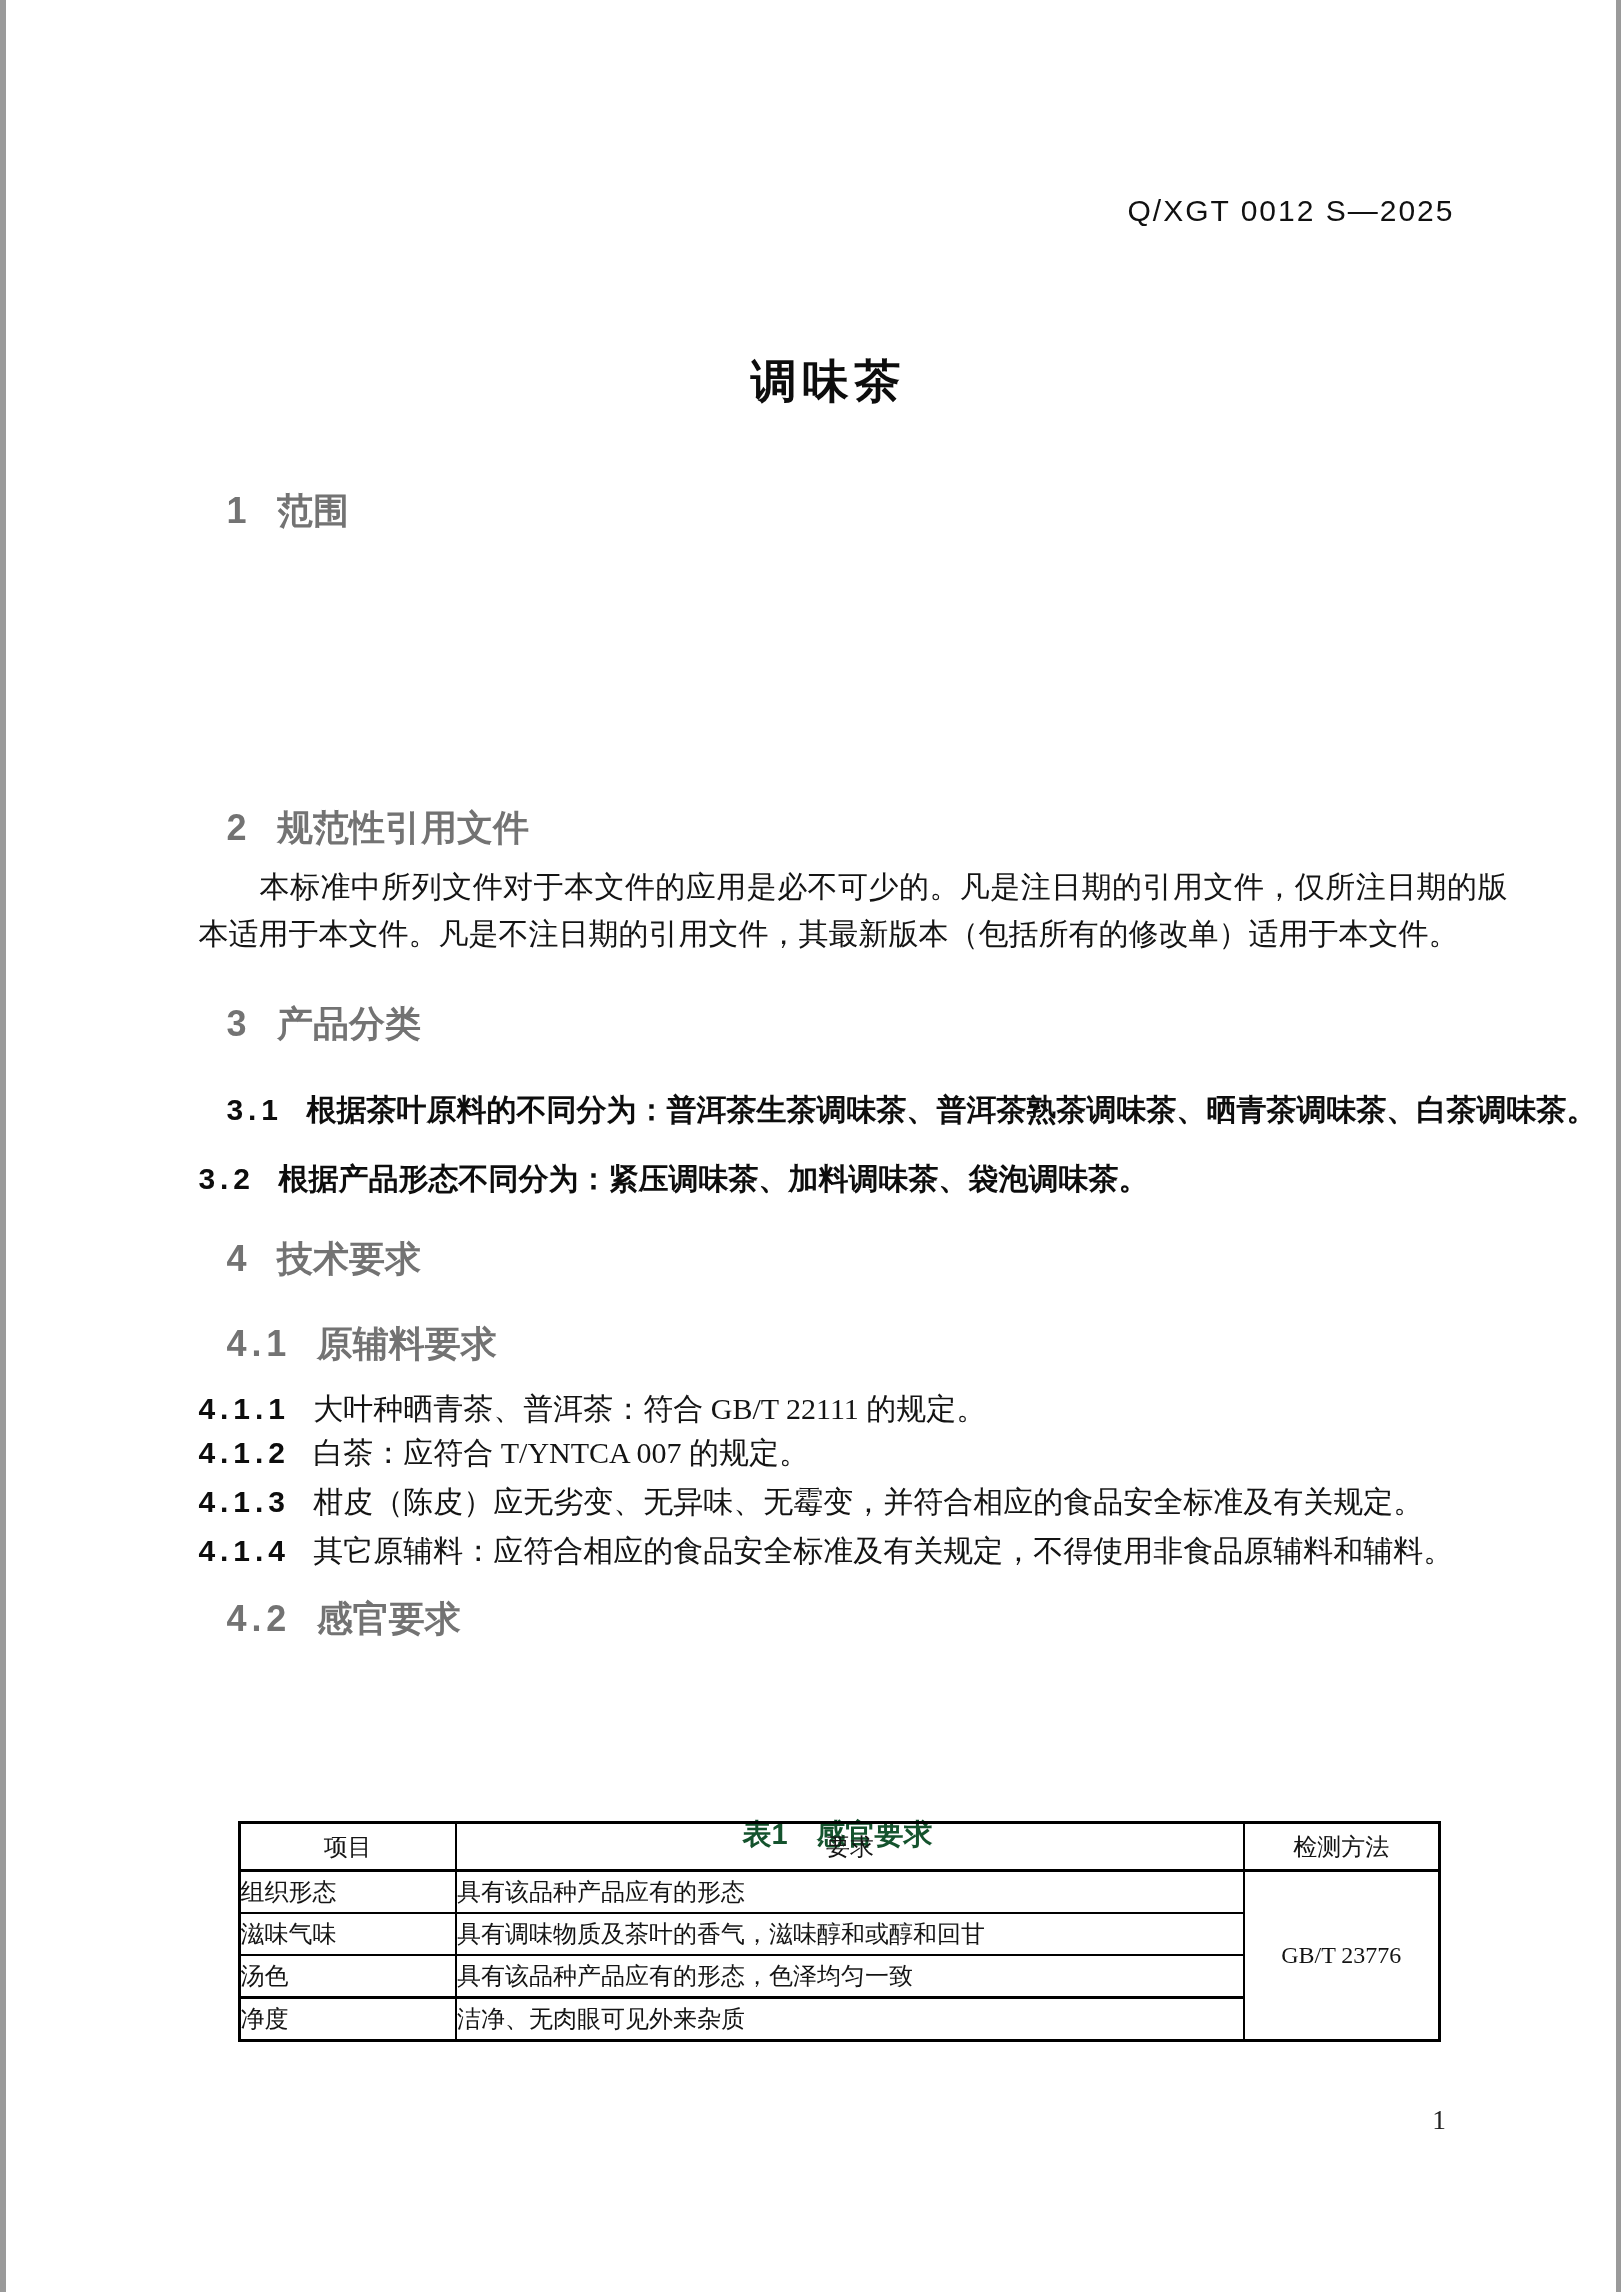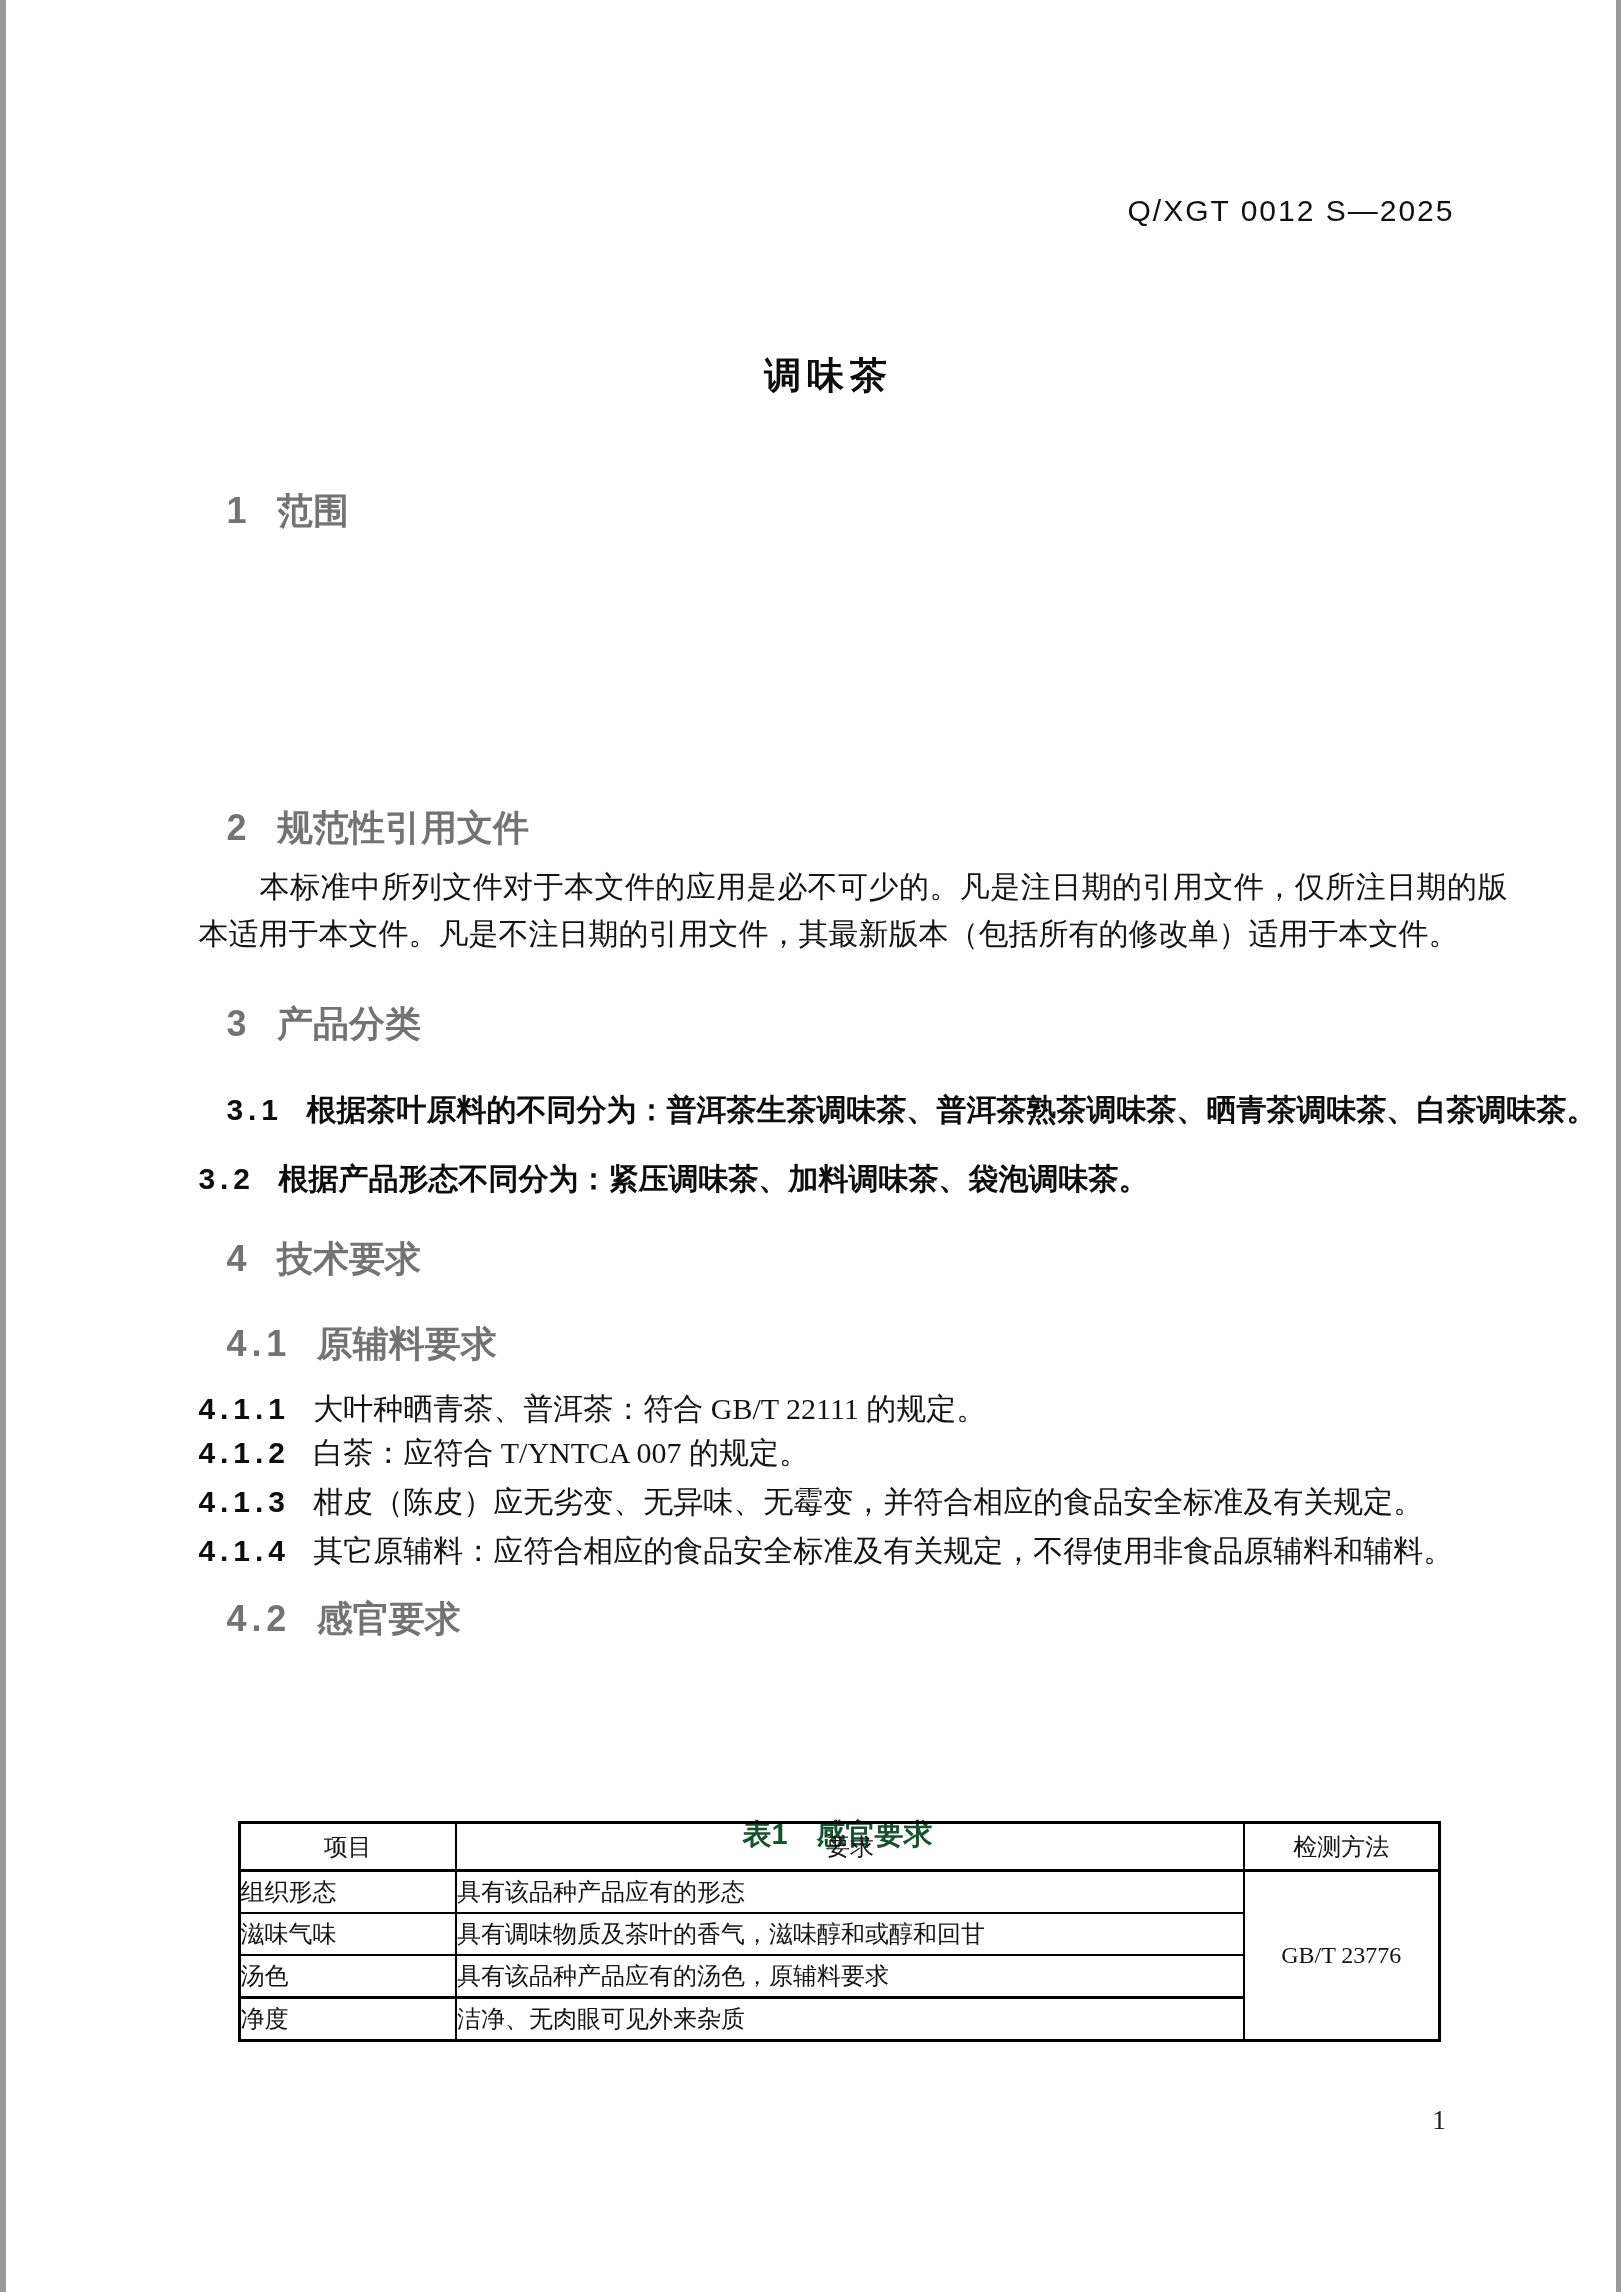--- a/index.html
+++ b/index.html
@@ -25,21 +25,21 @@
   }
 
   .doc-title {
     position: absolute;
     top: 351px;
     left: 127px;
     width: 1392px;
     text-align: center;
     font-family: "Liberation Sans", sans-serif;
     font-weight: bold;
-    font-size: 37px;
+    font-size: 46px;
     letter-spacing: 5.9px;
     color: #0d0d0d;
   }
 
   .heading {
     position: absolute;
     left: 193px;
     font-family: "Liberation Sans", sans-serif;
     font-weight: bold;
     font-size: 36px;
@@ -230,21 +230,21 @@
         <td class="c1">组织形态</td>
         <td class="c2">具有该品种产品应有的形态</td>
         <td class="c3" rowspan="4">GB/T 23776</td>
       </tr>
       <tr>
         <td class="c1">滋味气味</td>
         <td class="c2">具有调味物质及茶叶的香气，滋味醇和或醇和回甘</td>
       </tr>
       <tr class="thick-bottom">
         <td class="c1">汤色</td>
-        <td class="c2">具有该品种产品应有的汤色，原辅料要求</td>
+        <td class="c2">具有该品种产品应有的形态，色泽均匀一致</td>
       </tr>
       <tr>
         <td class="c1">净度</td>
         <td class="c2">洁净、无肉眼可见外来杂质</td>
       </tr>
     </tbody>
   </table>
 
   <div class="page-number">1</div>
 

